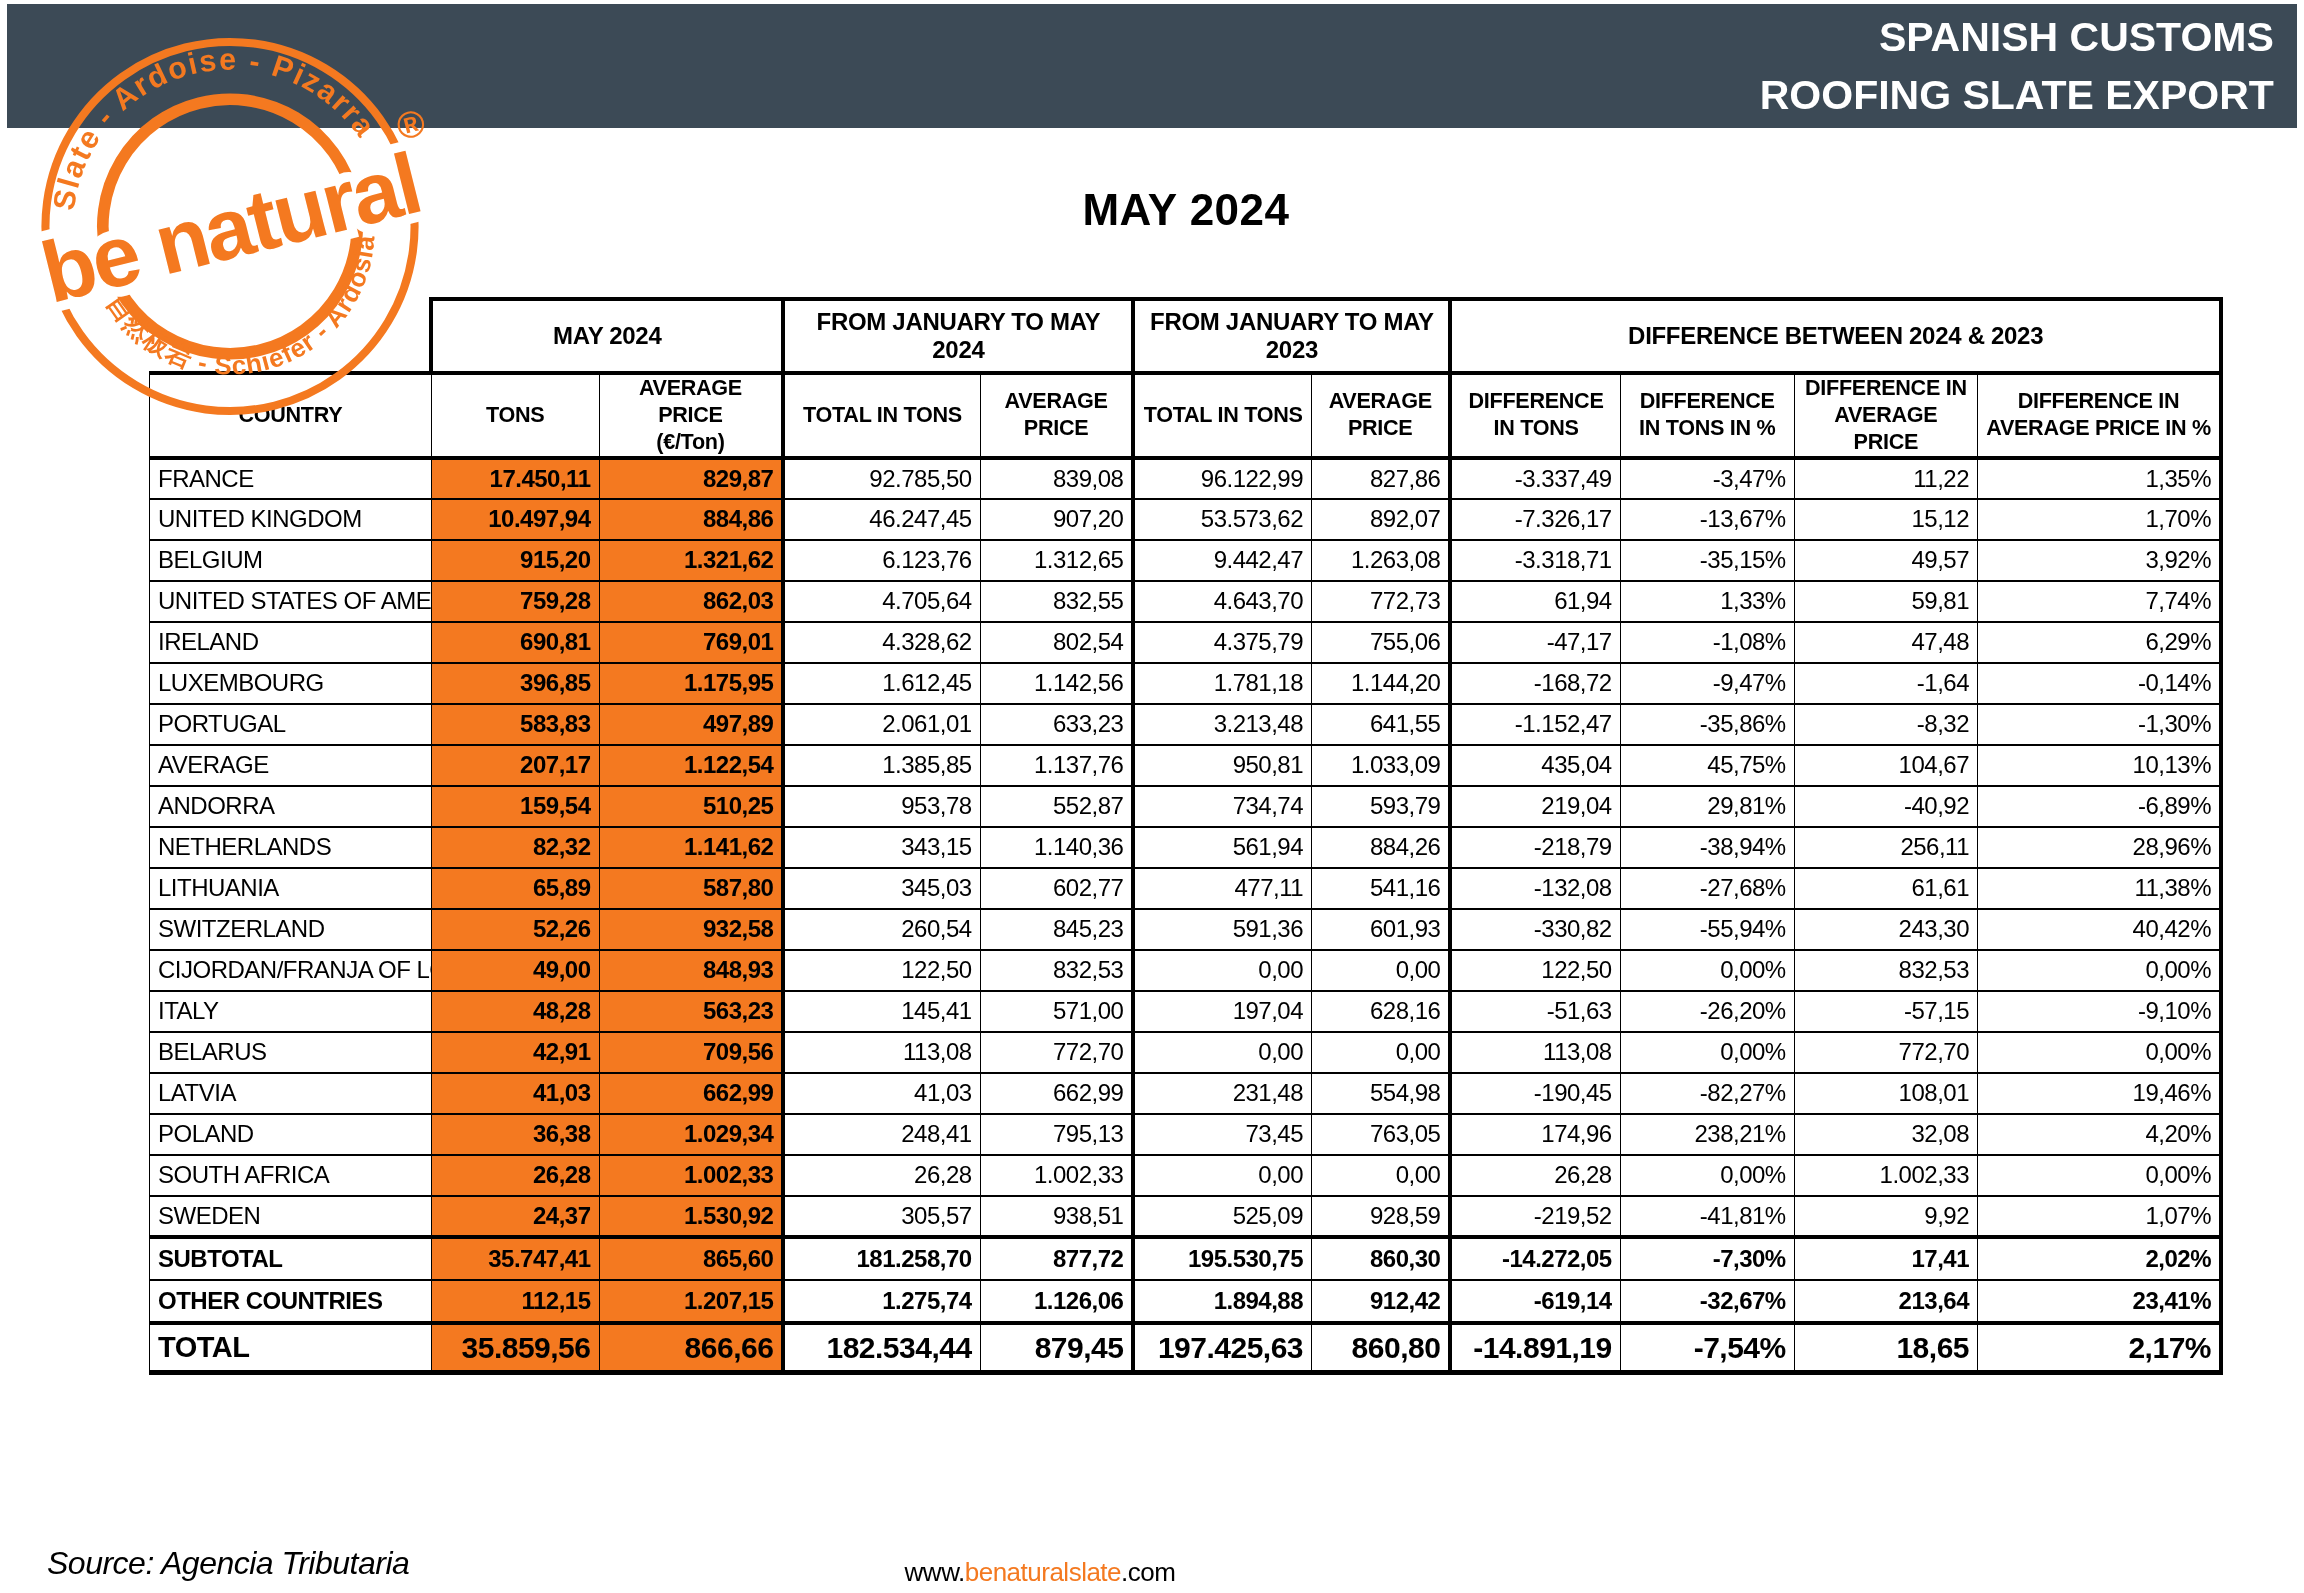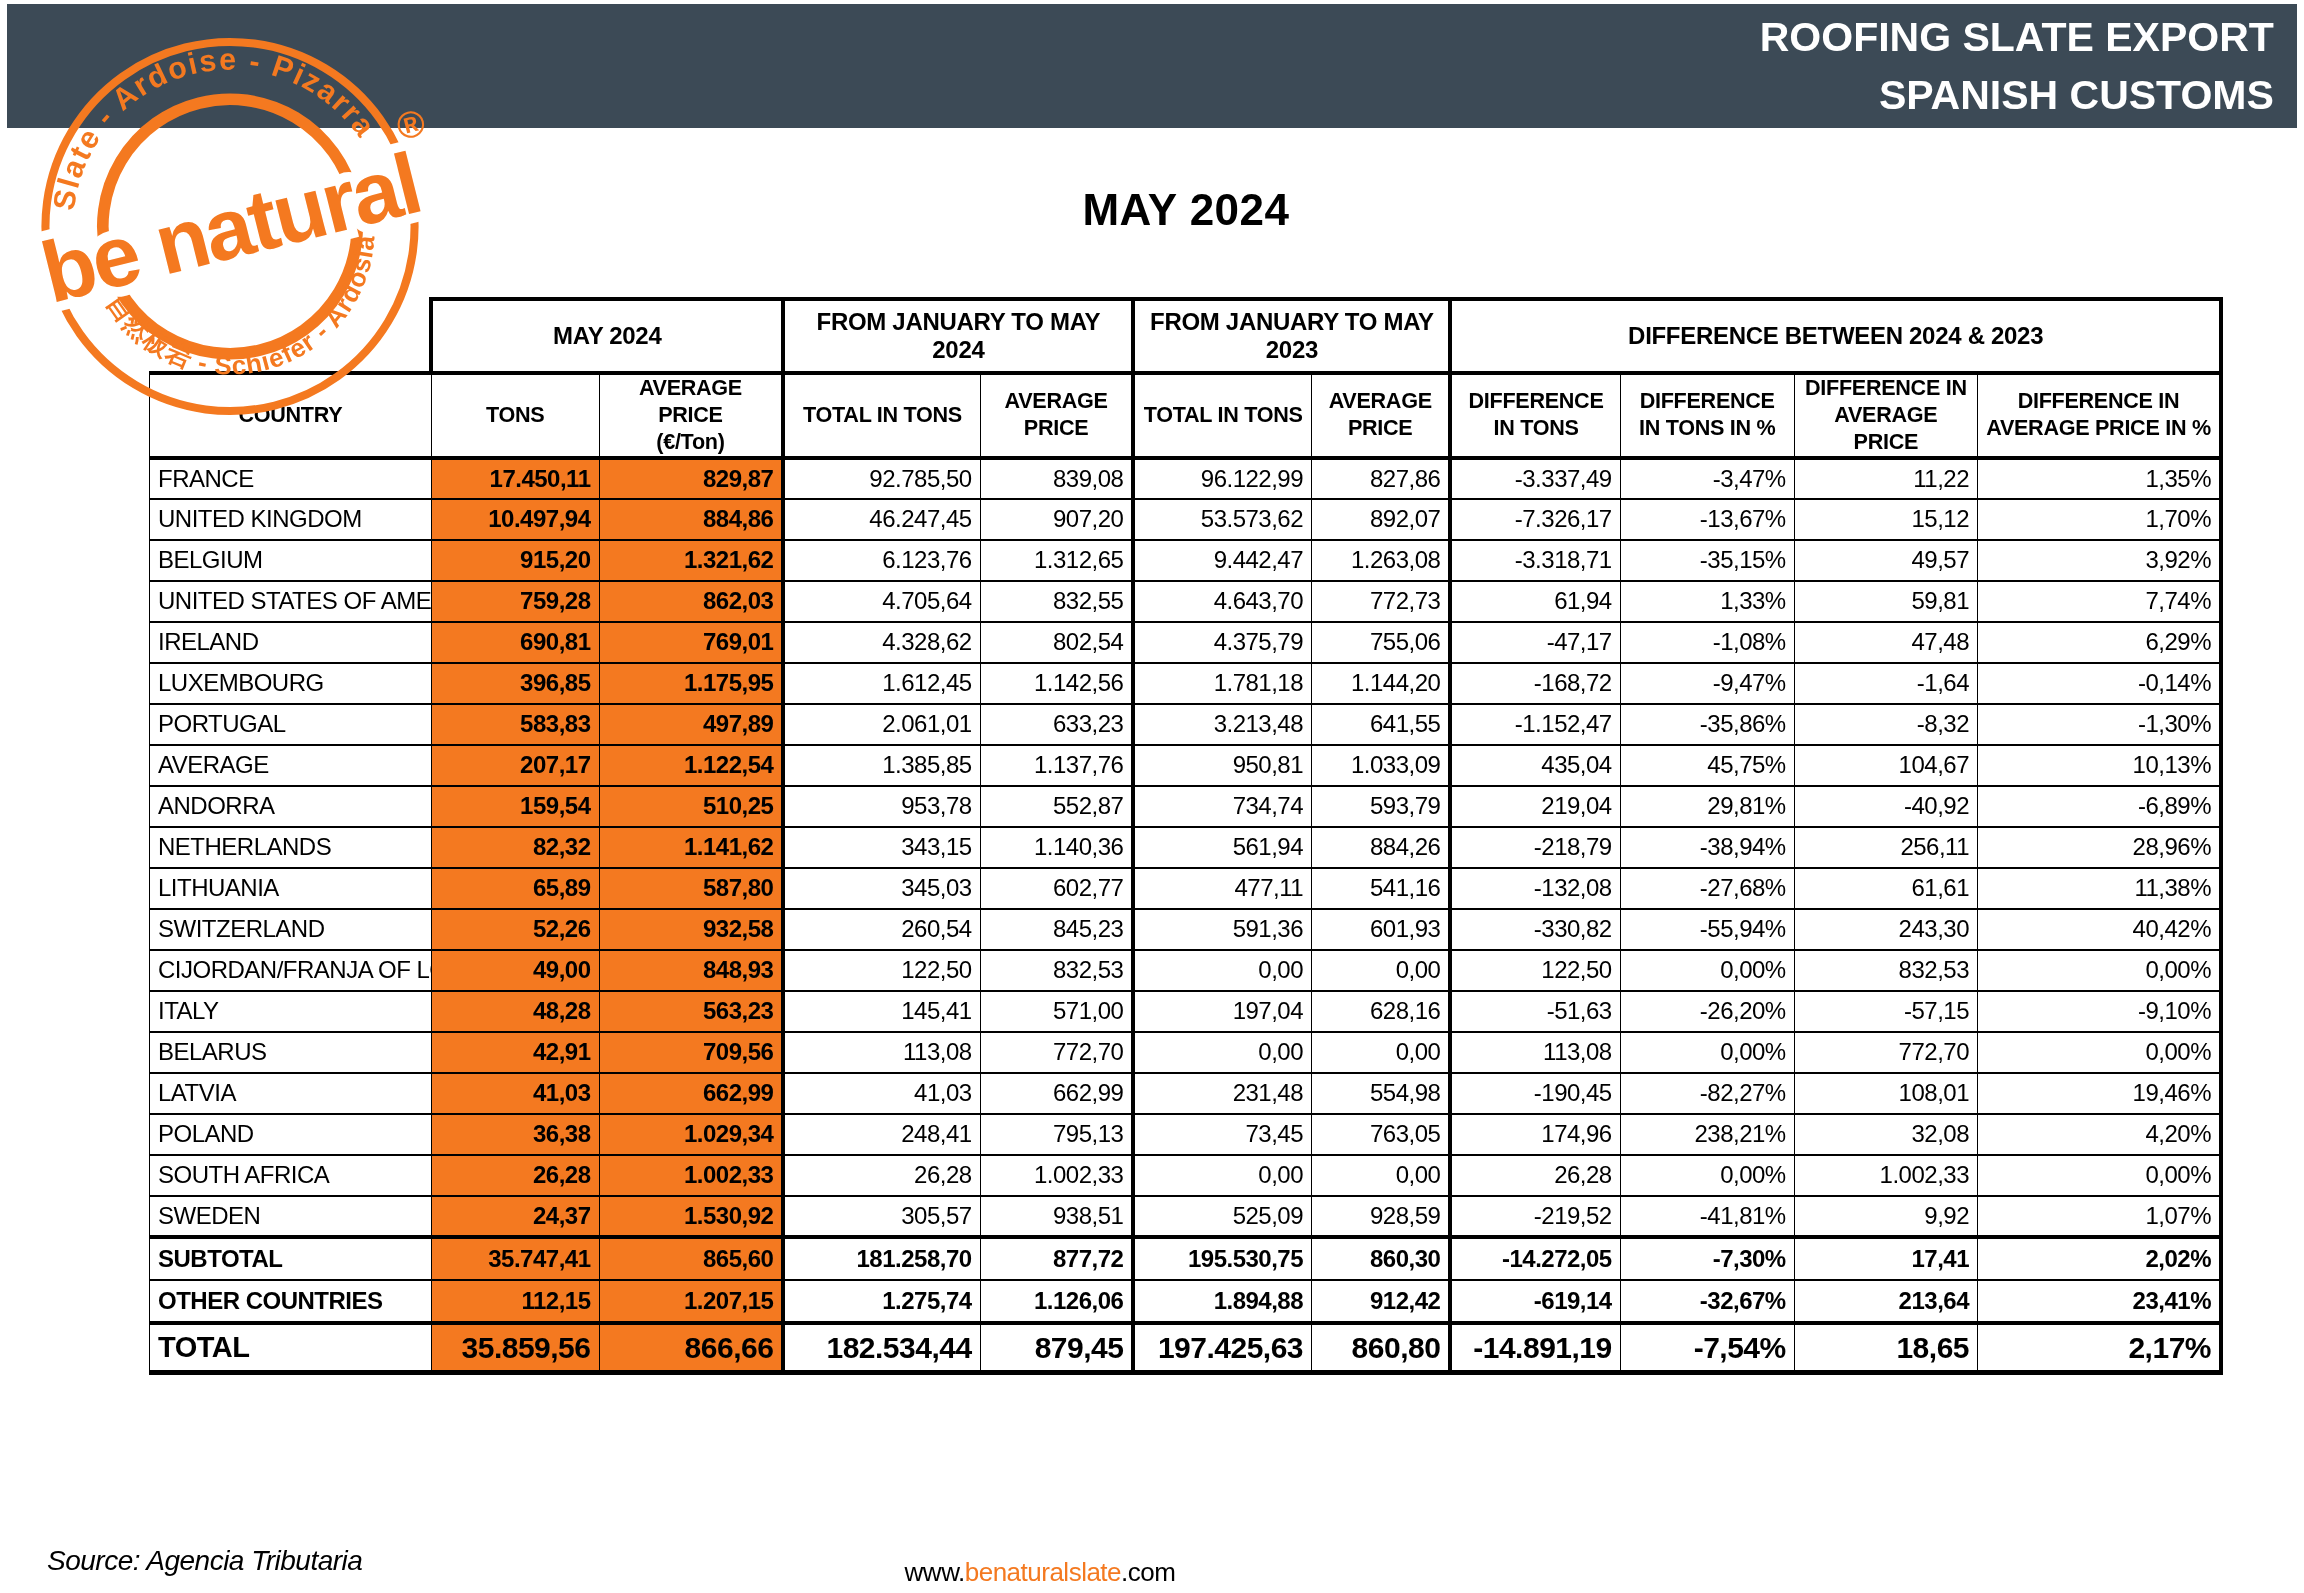--- a/index.html
+++ b/index.html
@@ -57,35 +57,35 @@
   tr.r-subtotal td,tr.r-other td{font-weight:bold;margin-top:24px;}
   tr.r-subtotal td{border-top-width:4.5px;height:43px;}
   tr.r-other td{height:43px;}
   tr.r-total td{
     border-top-width:4.5px;border-bottom-width:5.4px;font-weight:bold;
     font-size:30px;height:50px;
   }
   tr.r-total td.c0{font-size:29px;}
   
   .source{
-    position:absolute;left:47px;top:1545px;font-size:28px;font-style:italic;
+    position:absolute;left:47px;top:1545px;font-size:32px;font-style:italic;
     letter-spacing:-0.5px;
   }
   .website{
     position:absolute;left:0;top:1557px;width:2080px;text-align:center;font-size:26px;
     letter-spacing:-0.5px;
   }
   .website .brand{color:#F47920;}
 </style>
 </head>
 <body>
 
 <div class="topbar">
+  <div>SPANISH CUSTOMS</div>
   <div>ROOFING SLATE EXPORT</div>
-  <div>SPANISH CUSTOMS</div>
 </div>
 
 <div class="logo">
   <svg viewBox="0 0 480 480" width="434" height="430">
     <g transform="rotate(-14 240 245)">
       <circle cx="240" cy="245" r="206" fill="none" stroke="#F47920" stroke-width="9"></circle>
       <circle cx="240" cy="245" r="142" fill="none" stroke="#F47920" stroke-width="13"></circle>
       <path id="arcT" d="M 65 245 A 175 175 0 0 1 415 245" fill="none"></path>
       <path id="arcB" d="M 85 290 A 160 160 0 0 0 395 290" fill="none"></path>
       <text font-size="34" font-weight="bold" fill="#F47920" letter-spacing="2">

